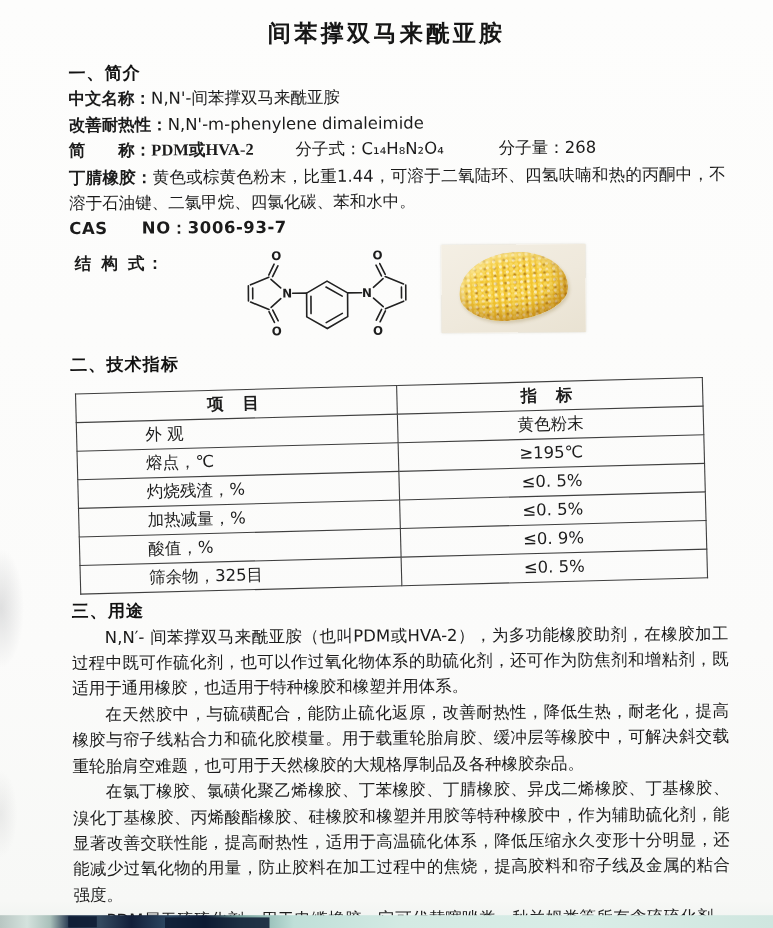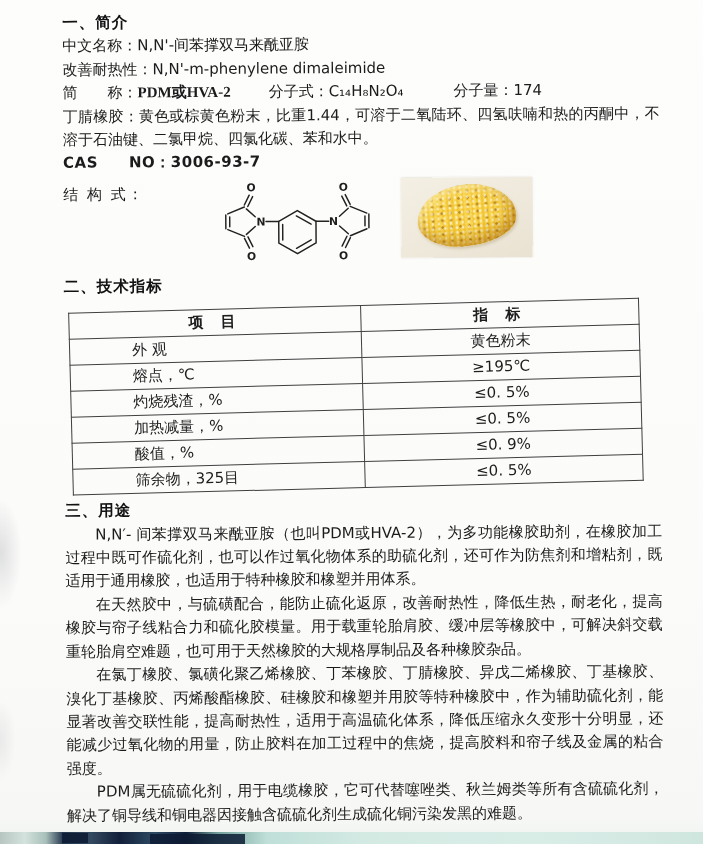--- a/index.html
+++ b/index.html
@@ -21,29 +21,29 @@
     margin:0;padding-top:16px;text-align:center;
     font-size:21px;font-weight:bold;letter-spacing:3px;color:#161616;
   }
   .content{
     padding:10px 44px 0 62px;
     transform:rotate(-0.35deg);transform-origin:50% 0;
     font-size:15px;line-height:23.4px;
   }
   .sec-heading{font-weight:bold;font-size:15.5px;color:#121212;letter-spacing:1px;}
   .field-line{white-space:nowrap;}
-  .f-label{font-weight:normal;margin-top:31px;}
+  .f-label{font-weight:bold;margin-top:31px;}
   .f-value{font-weight:normal;}
   .f-bold{font-weight:bold;font-family:Liberation Serif, serif;}
   .abbr-line .gap{display:inline-block;width:38px;}
   .abbr-line .gap2{display:inline-block;width:50px;}
   .props{margin:0;text-align:justify;}
   .cas-line{font-weight:bold;letter-spacing:.5px;}
   .structure-row{display:flex;align-items:flex-start;margin:2px 0 6px 0;height:92px;}
-  .structure-row .s-label{font-weight:normal;letter-spacing:2px;flex:0 0 92px;padding-top:6px;}
+  .structure-row .s-label{font-weight:bold;letter-spacing:2px;flex:0 0 92px;padding-top:6px;text-align:center;}
   .mol-svg{margin-left:44px;width:196px;height:92px;flex:0 0 auto;}
   .photo{
     position:relative;flex:0 0 auto;margin-left:6px;margin-top:2px;
     width:131px;height:80px;
     background:linear-gradient(155deg,#f4efe4 0%,#efe9dc 55%,#e9e2d2 100%);
     box-shadow:0 0 2px rgba(150,140,110,.35);
   }
   .pile{
     position:absolute;left:16px;top:7px;width:99px;height:62px;
     background:
@@ -79,30 +79,31 @@
   }
   .bottom-band .dark-chip{position:absolute;top:1px;height:10px;background:#0d1b33;opacity:.85;}
 </style>
 </head>
 <body>
 
 <div class="page">
   <div class="smudge-left"></div>
   <div class="smudge-left2"></div>
 
+  <h1 class="title">间苯撑双马来酰亚胺</h1>
 
   <div class="content">
 
     <div class="sec-heading">一、简介</div>
 
     <div class="field-line"><span class="f-label">中文名称：</span><span class="f-value">N,N'-间苯撑双马来酰亚胺</span></div>
 
     <div class="field-line"><span class="f-label">改善耐热性：</span><span class="f-value">N,N'-m-phenylene dimaleimide</span></div>
 
-    <div class="field-line abbr-line"><span class="f-label">简　　称：</span><span class="f-bold">PDM或HVA-2</span><span class="gap"></span><span class="f-value">分子式：</span><span class="f-value">C₁₄H₈N₂O₄</span><span class="gap2"></span><span class="f-value">分子量：</span><span class="f-value">174</span></div>
+    <div class="field-line abbr-line"><span class="f-label">简　　称：</span><span class="f-bold">PDM或HVA-2</span><span class="gap"></span><span class="f-value">分子式：</span><span class="f-value">C₁₄H₈N₂O₄</span><span class="gap2"></span><span class="f-value">分子量：</span><span class="f-value">268</span></div>
 
     <p class="props"><span class="f-label">丁腈橡胶：</span><span>黄色或棕黄色粉末，比重1.44，可溶于二氧陆环、四氢呋喃和热的丙酮中，不溶于石油键、二氯甲烷、四氯化碳、苯和水中。</span></p>
 
     <div class="cas-line"><span>CAS　　NO：</span><span>3006-93-7</span></div>
 
     <div class="structure-row">
       <span class="s-label">结 构 式：</span>
       <svg class="mol-svg" viewBox="0 0 200 92" xmlns="http://www.w3.org/2000/svg">
         <g stroke="#222" stroke-width="1.5" fill="none" stroke-linecap="round">
 

